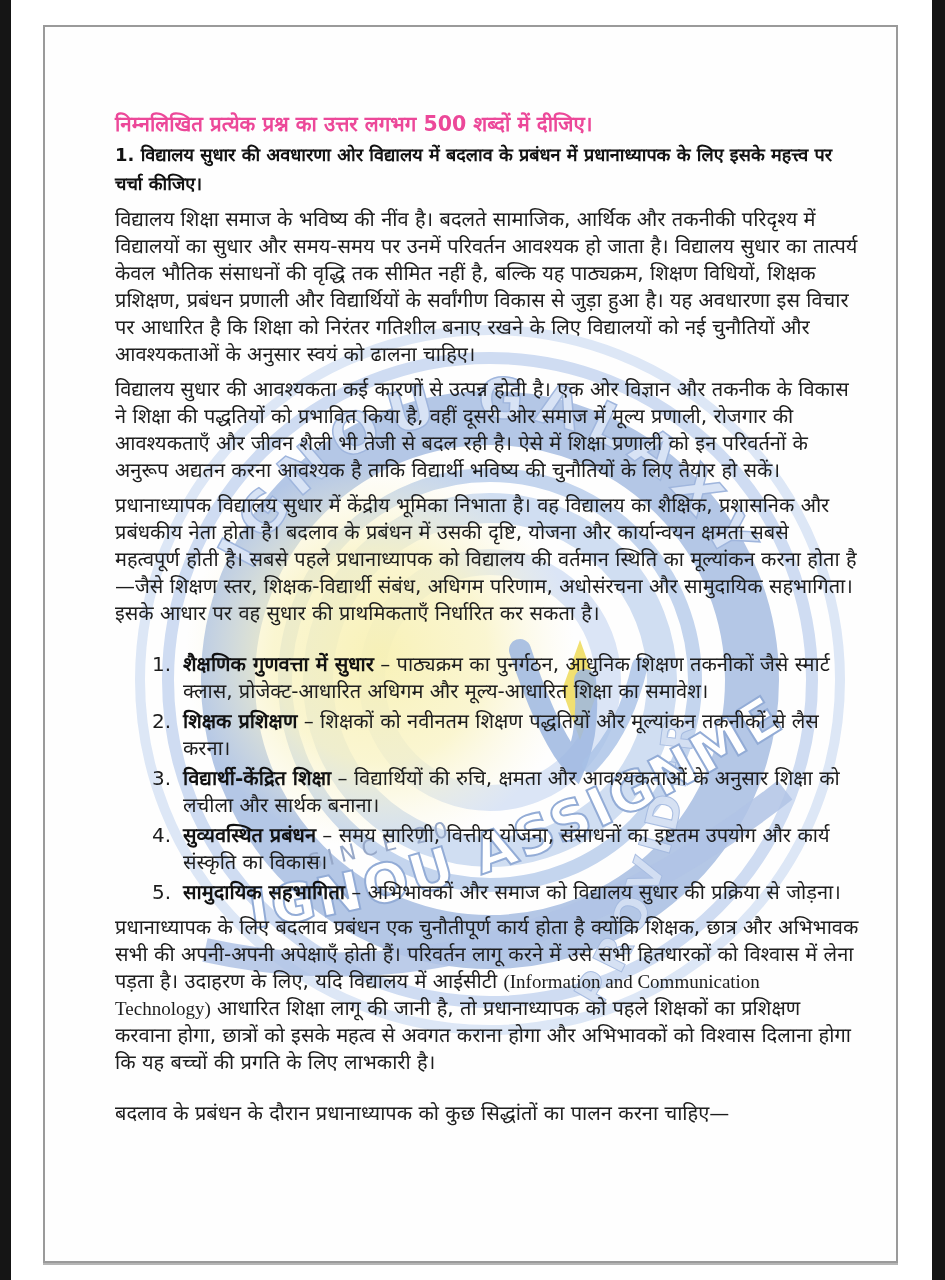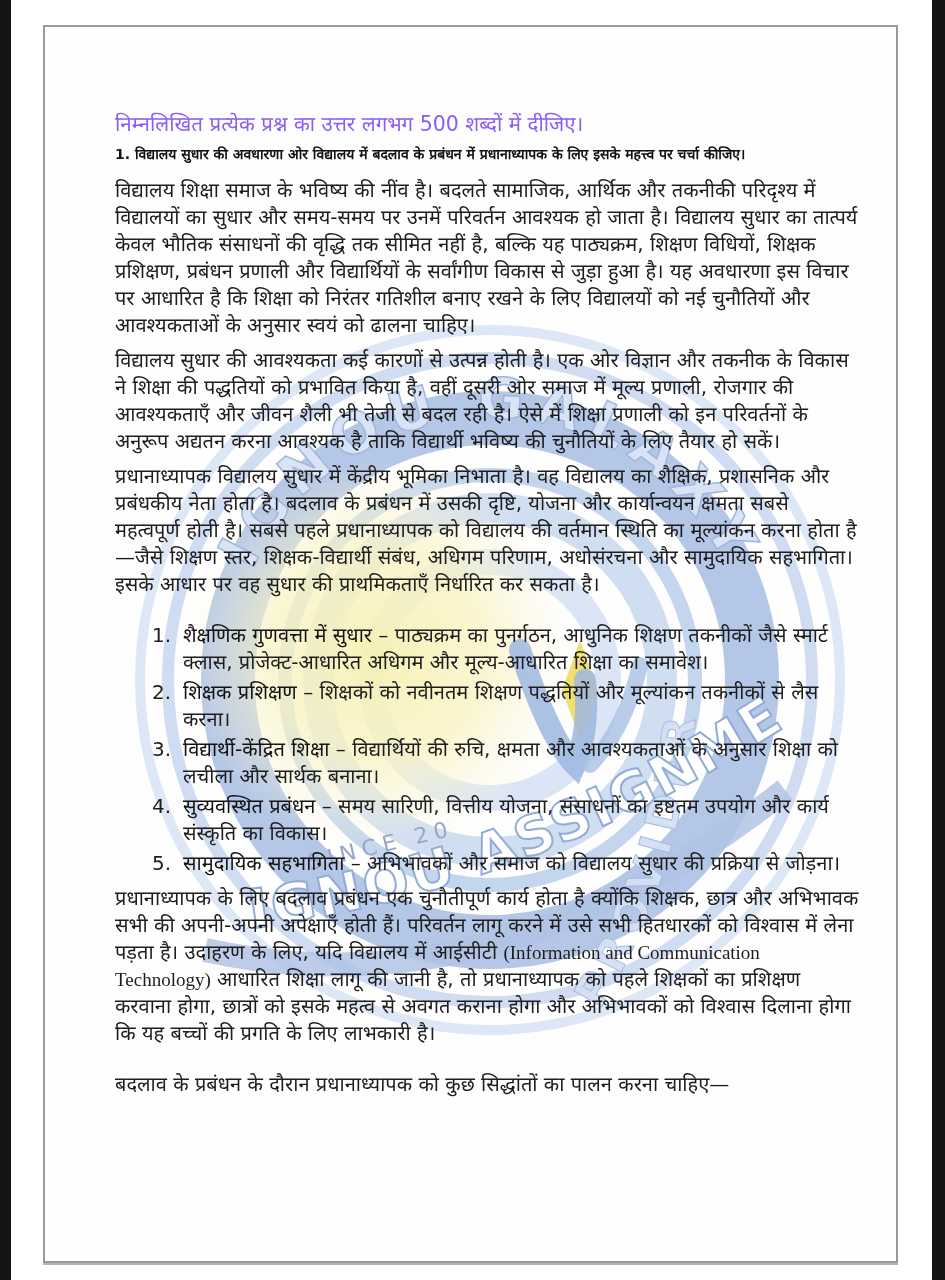--- a/index.html
+++ b/index.html
@@ -13,28 +13,28 @@
   .page{
     position:absolute;left:43px;top:25px;width:855px;height:1238px;
     background:#fefefe;border:2px solid #9a9a9a;box-shadow:0 2px 0 #b5b5b5;
     box-sizing:border-box;z-index:1;
   }
   .watermark{position:absolute;left:120px;top:310px;width:740px;height:740px;z-index:2;pointer-events:none;}
   .content{
     position:absolute;left:115px;top:110px;width:744px;z-index:3;
     color:#1d1d1d;font-size:20px;line-height:27px;
   }
-  .instruction{font-weight:400;font-size:20.5px;line-height:29px;color:#8b5cf6;}
-  .question{font-weight:700;font-size:14px;line-height:29px;color:#111;margin-top:1px;}
+  .instruction{font-weight:700;font-size:20.5px;line-height:29px;color:#ec4899;}
+  .question{font-weight:700;font-size:18px;line-height:29px;color:#111;margin-top:1px;}
   .para{margin-top:8px;}
   .list-intro{margin-top:26px;}
   .key-list{margin:24px 0 0 0;padding:0;list-style:none;}
   .key-list li{position:relative;margin-left:68px;margin-bottom:3px;}
   .key-list .num{position:absolute;left:-31px;top:0;}
-  .key-list .term{font-weight:400;color:#111;}
+  .key-list .term{font-weight:700;color:#111;}
   .en-serif{font-family:"Liberation Serif","DejaVu Serif",serif;font-size:19px;}
   .closing{margin-top:24px;}
 </style>
 </head>
 <body>
 
 <div class="photo-edge left"></div>
 <div class="photo-edge right"></div>
 
 <div class="page"></div>

